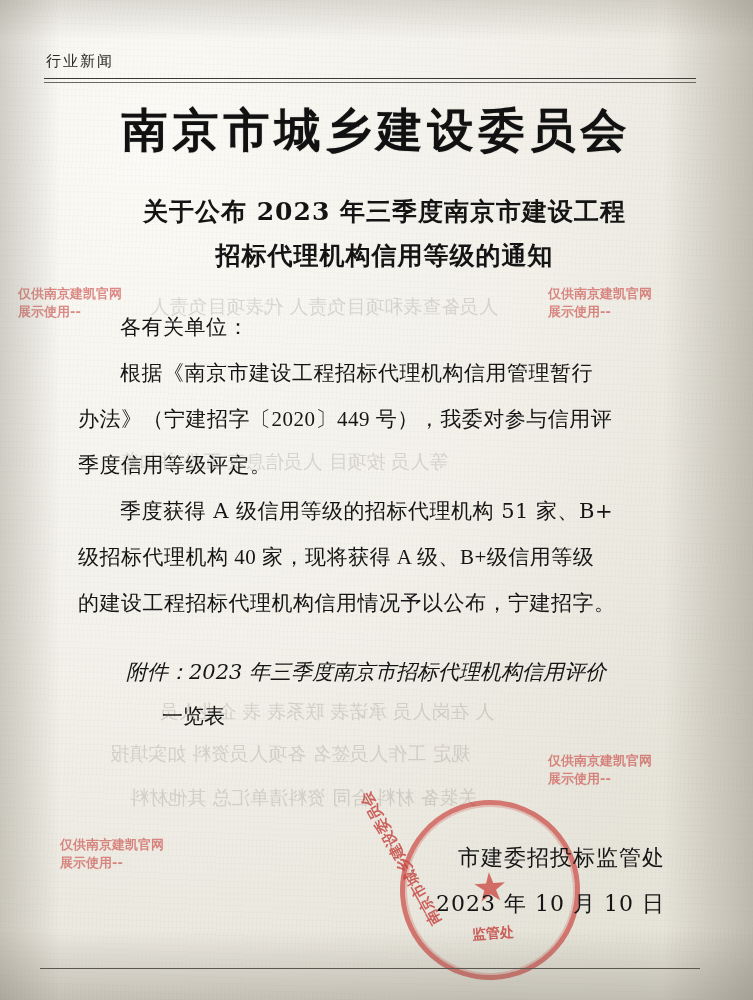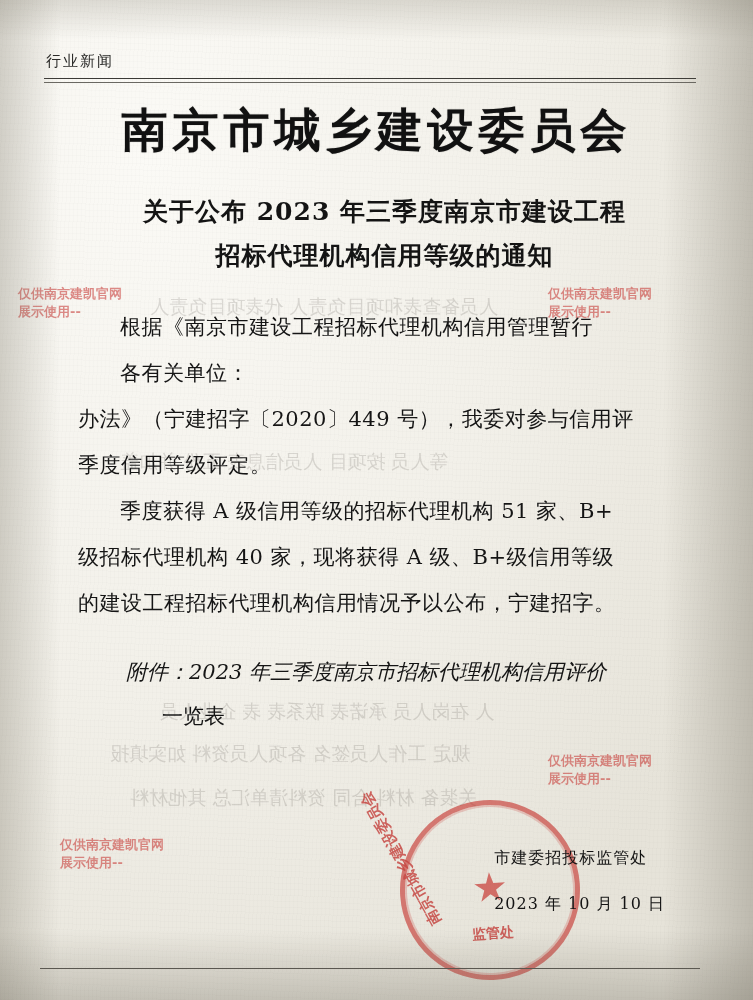--- a/index.html
+++ b/index.html
@@ -66,33 +66,33 @@
     padding-left:8px;
   }
   .subtitle div{white-space:nowrap;}
 
   .body{
     position:absolute;left:78px;top:305px;width:600px;
     font-size:21px;line-height:44px;color:#151515;
     letter-spacing:0.5px;
   }
   .p{margin:0 0 2px 0;text-align:justify;}
-  .ind1{text-indent:0;}
+  .ind1{text-indent:0;font-family:Liberation Serif, serif;}
   .ind2{text-indent:42px;}
   .attach{
     position:absolute;left:78px;top:650px;width:600px;
     font-size:21px;line-height:44px;color:#151515;
   }
   .attach .l1{text-indent:48px;font-style:italic;}
   .attach .l2{text-indent:84px;}
 
   
   .sig{
-    position:absolute;right:88px;top:835px;text-align:left;
-    font-size:16px;line-height:46px;color:#141414;letter-spacing:1px;
+    position:absolute;right:88px;top:835px;text-align:right;
+    font-size:22px;line-height:46px;color:#141414;letter-spacing:1px;
   }
   .sigline2{}
 
   
   .seal{
     position:absolute;left:400px;top:800px;width:170px;height:170px;
     border-radius:50%;
     border:5px solid rgba(196,41,36,0.72);
     box-shadow:inset 0 0 0 2px rgba(196,41,36,0.25);
     opacity:0.82;
@@ -156,22 +156,22 @@
   <div class="runrule2"></div>
 
   <div class="title">南京市城乡建设委员会</div>
 
   <div class="subtitle">
     <div>关于公布 2023 年三季度南京市建设工程</div>
     <div>招标代理机构信用等级的通知</div>
   </div>
 
   <div class="body">
+    <p class="p ind2">各有关单位：</p>
     <p class="p ind2">根据《南京市建设工程招标代理机构信用管理暂行</p>
-    <p class="p ind2">各有关单位：</p>
     <p class="p ind1">办法》（宁建招字〔2020〕449 号），我委对参与信用评</p>
     <p class="p ind1">季度信用等级评定。</p>
     <p class="p ind2">季度获得 A 级信用等级的招标代理机构 51 家、B+</p>
     <p class="p ind1">级招标代理机构 40 家，现将获得 A 级、B+级信用等级</p>
     <p class="p ind1">的建设工程招标代理机构信用情况予以公布，宁建招字。</p>
   </div>
 
   <div class="attach">
     <div class="l1">附件：2023 年三季度南京市招标代理机构信用评价</div>
     <div class="l2">一览表</div>

